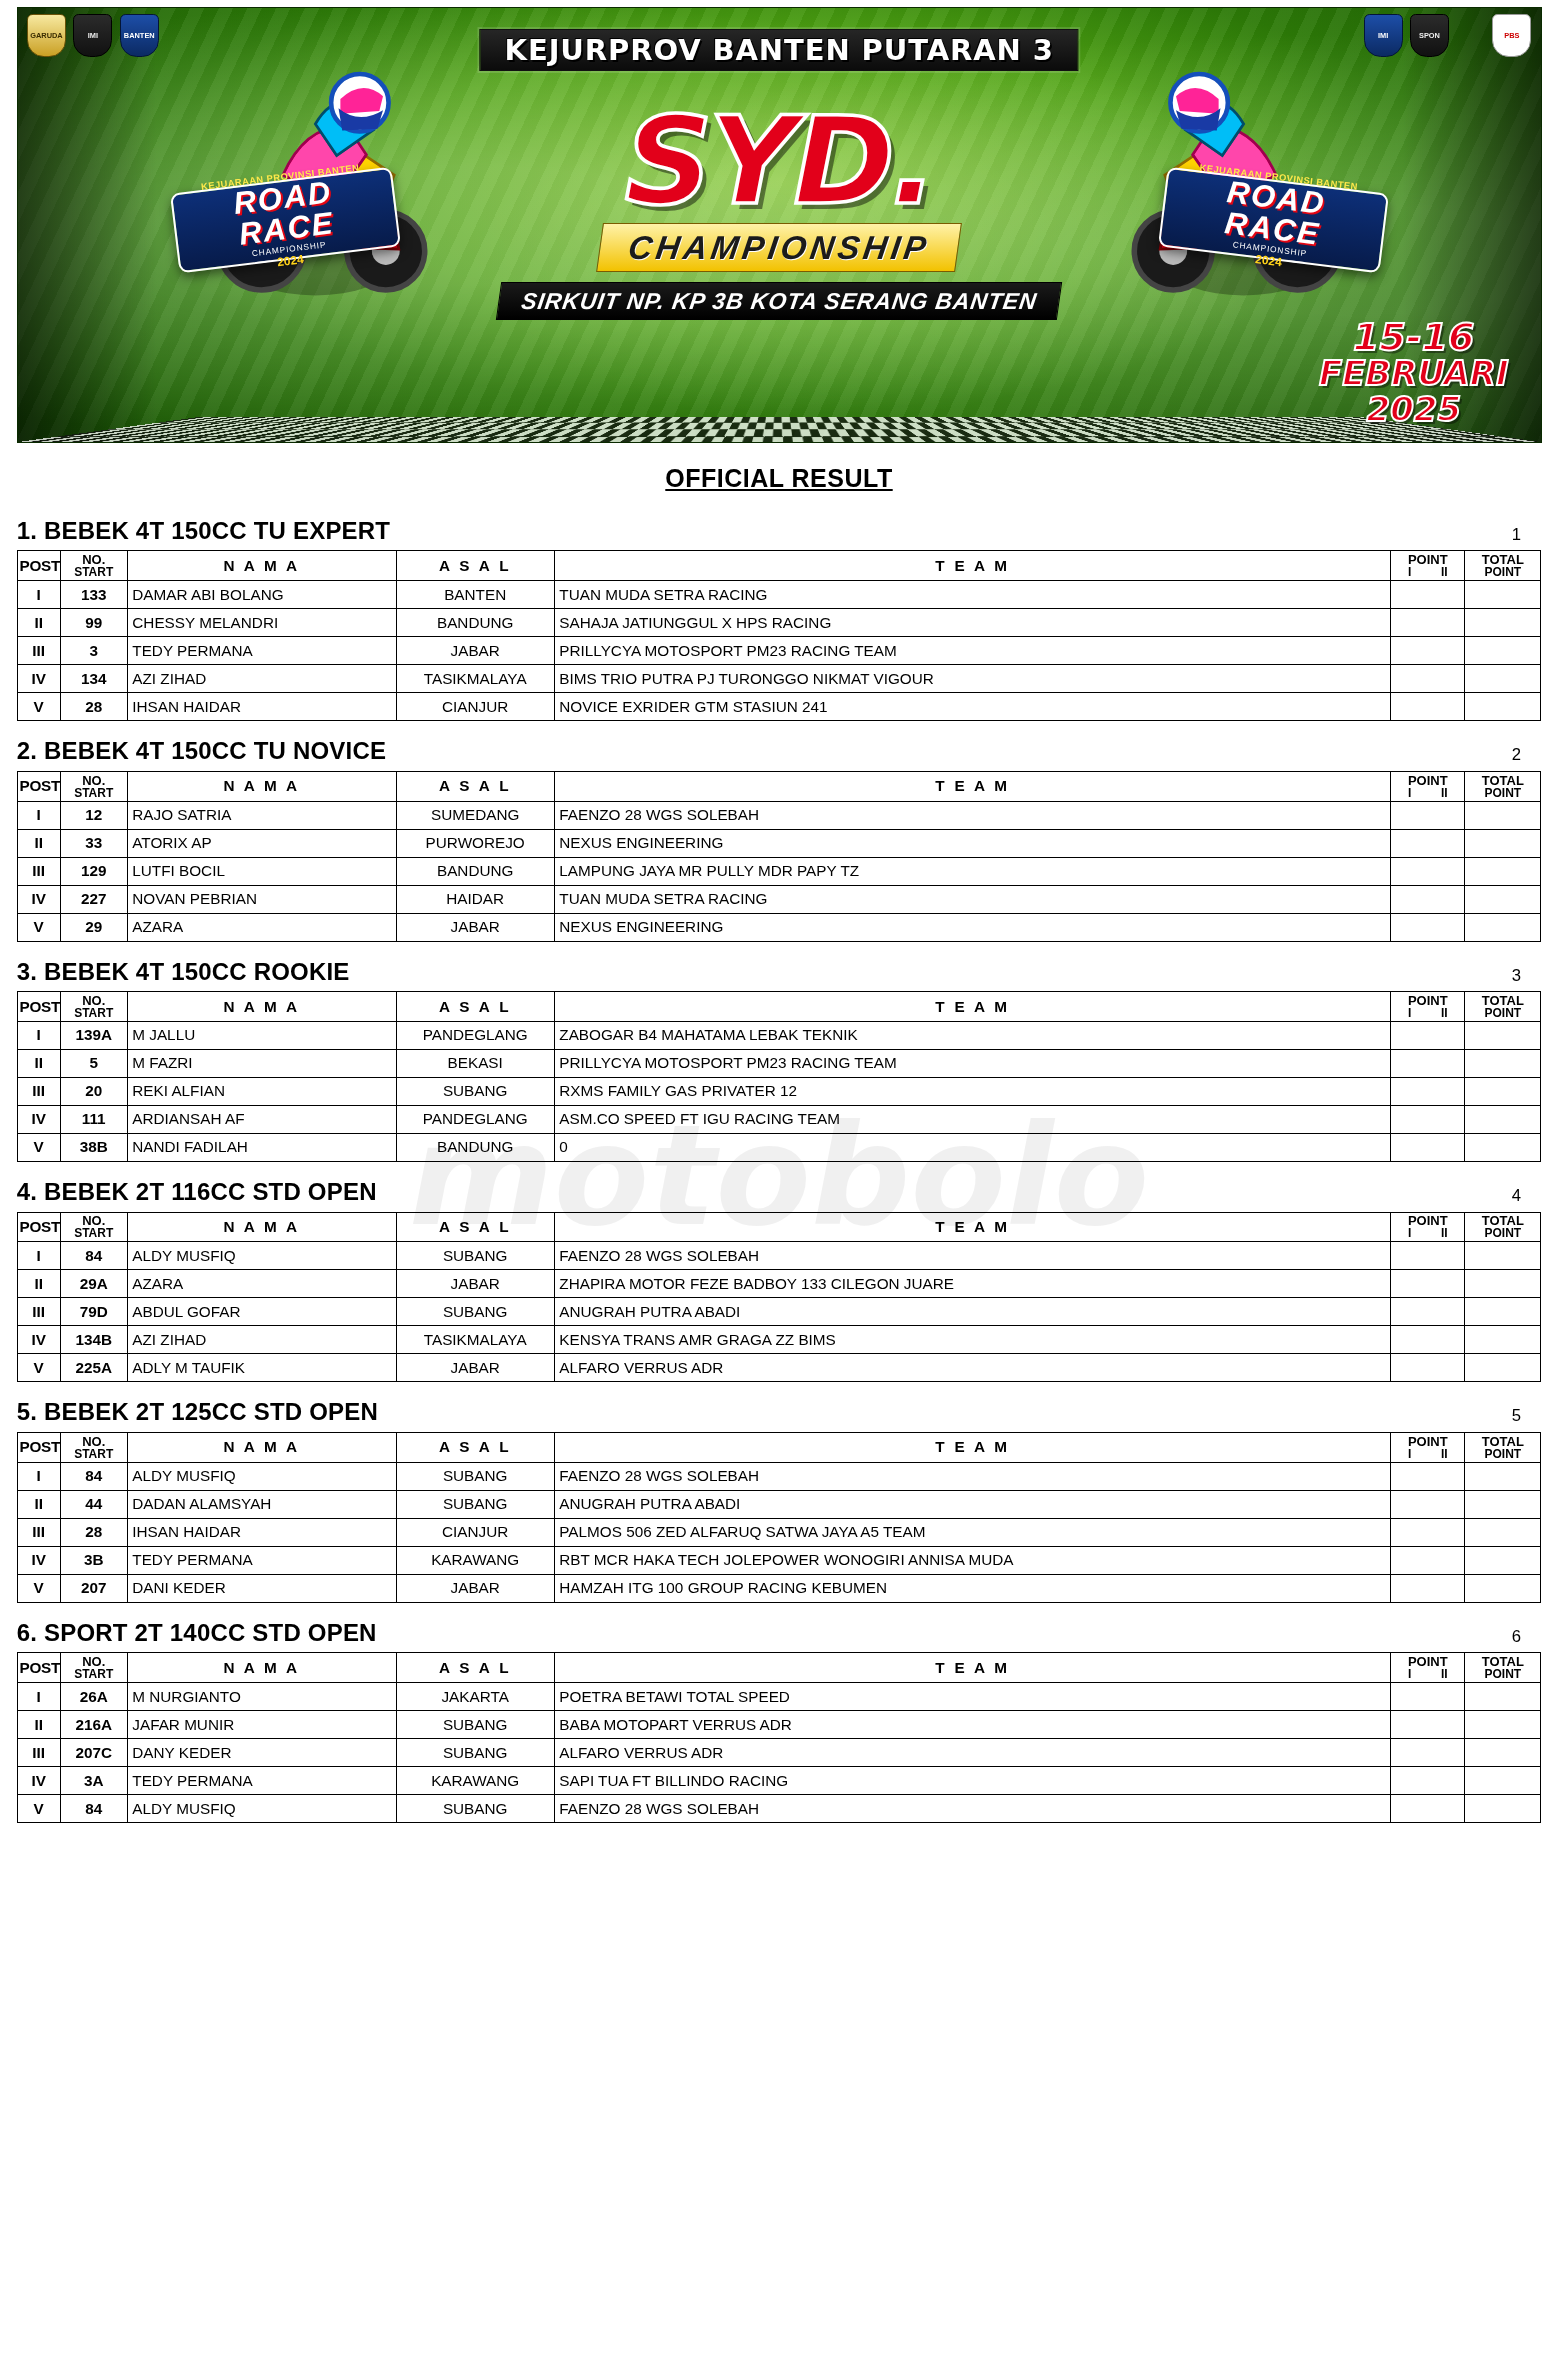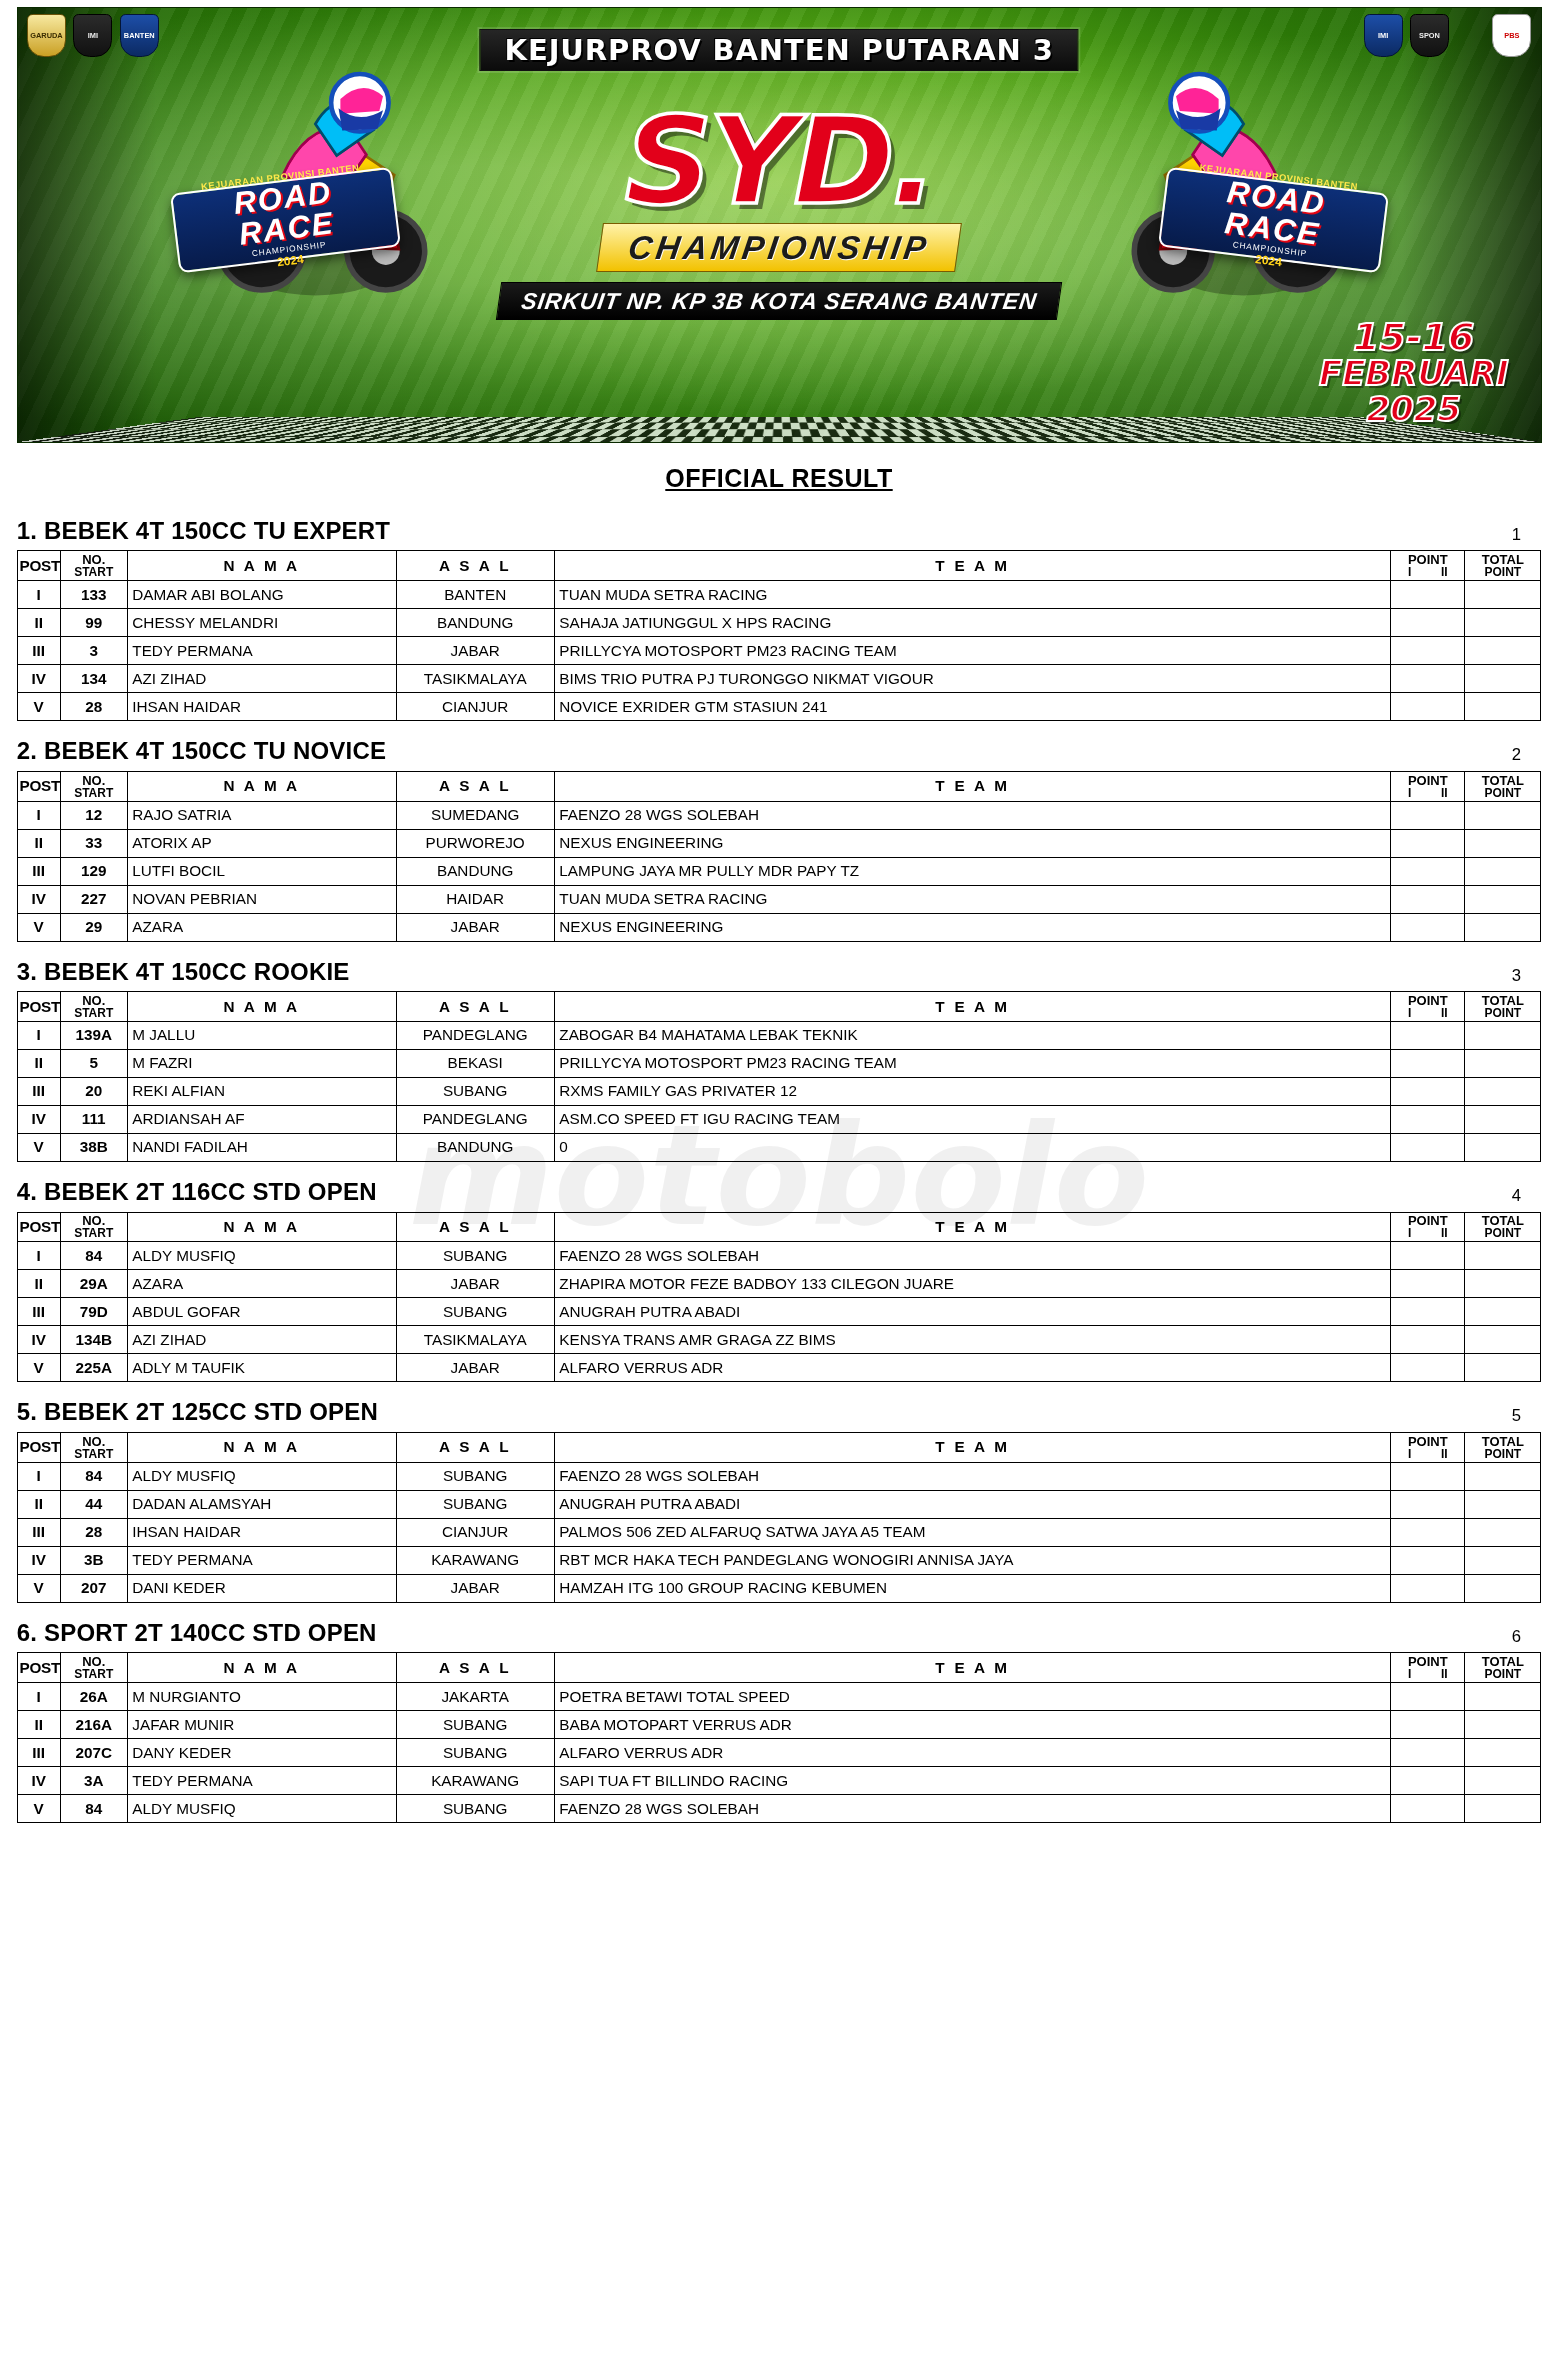--- a/index.html
+++ b/index.html
@@ -822,21 +822,21 @@
                   <span></span>
                 </div>
               </td>
               <td class="tt"></td>
             </tr>
             <tr>
               <td class="pos">IV</td>
               <td class="no">3B</td>
               <td class="nama">TEDY PERMANA</td>
               <td class="asal">KARAWANG</td>
-              <td class="team">RBT MCR HAKA TECH PANDEGLANG WONOGIRI ANNISA JAYA</td>
+              <td class="team">RBT MCR HAKA TECH JOLEPOWER WONOGIRI ANNISA MUDA</td>
               <td class="pt">
                 <div class="pt-split">
                   <span></span>
                   <span></span>
                 </div>
               </td>
               <td class="tt"></td>
             </tr>
             <tr>
               <td class="pos">V</td>

